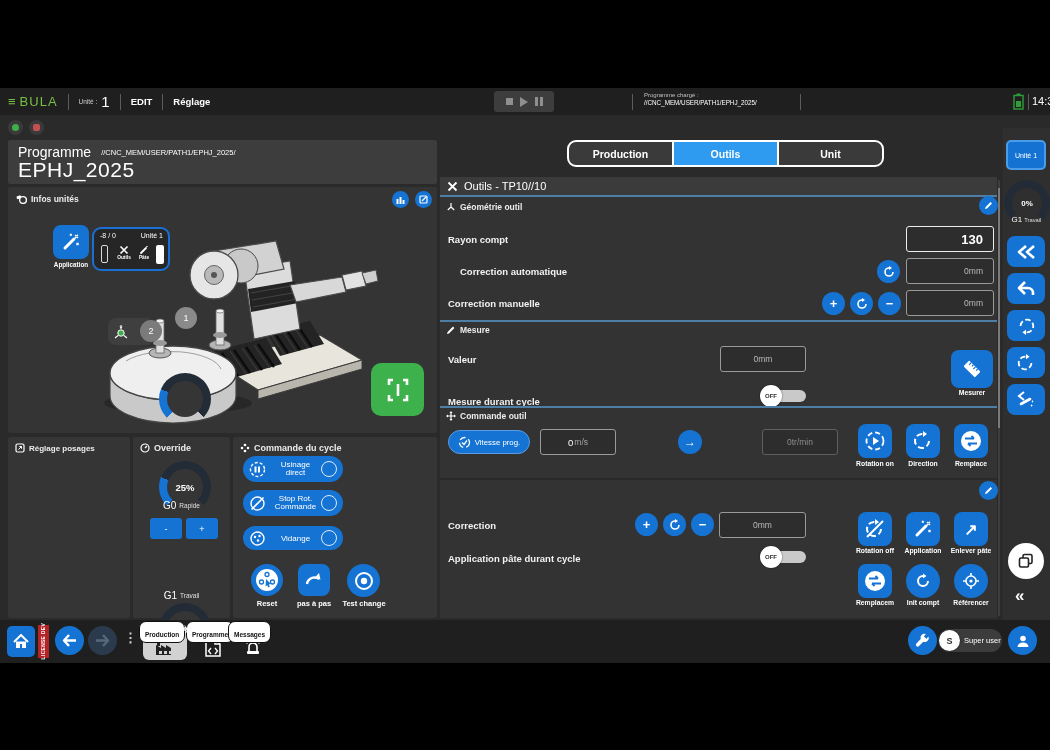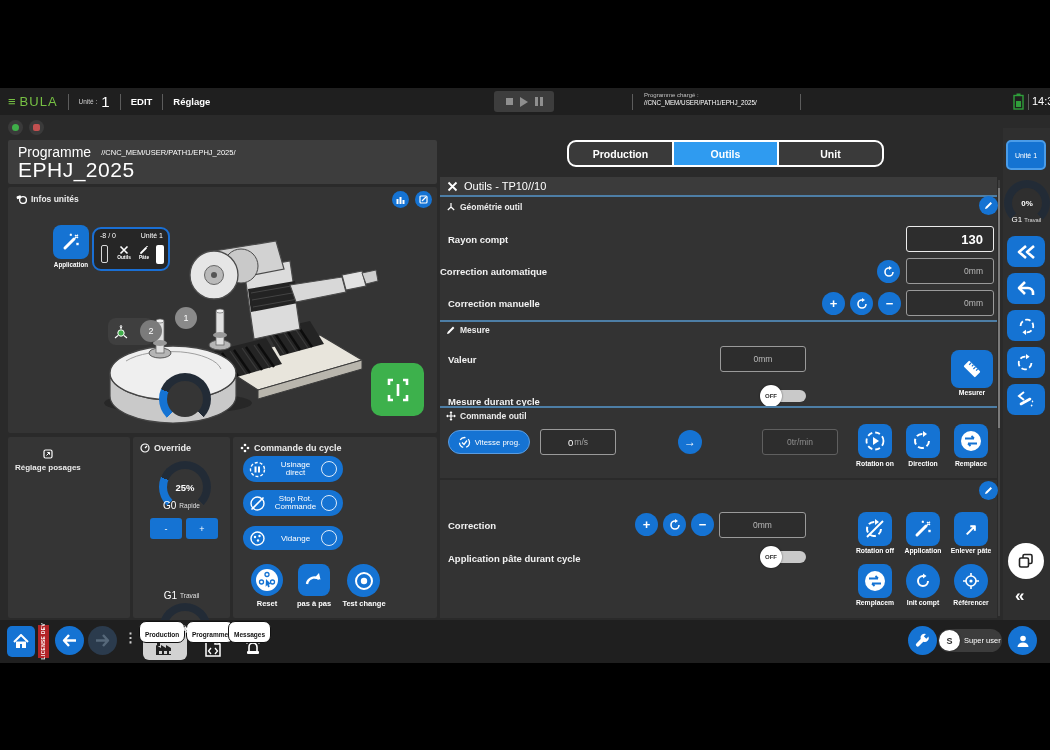--- a/index.html
+++ b/index.html
@@ -210,21 +210,21 @@
 
     <div class="abs flex" style="left:363px;top:176px;width:53px;height:53px;background:#3db14c;border-radius:10px;justify-content:center;">
       <svg width="28" height="28" viewBox="0 0 28 28">
             <path d="M9 4 H5 V9 M19 4 h4 v5 M9 24 H5 v-5 M19 24 h4 v-5" fill="none" stroke="#fff" stroke-width="2.6"></path>
             <path d="M14 8 v12" stroke="#fff" stroke-width="2.6"></path>
           </svg>
     </div>
   </div>
 
   <div class="abs panel" style="left:8px;top:349px;width:122px;height:181px;">
-    <div class="abs hdr" style="left:7px;top:12px;flex-direction:column;">
+    <div class="abs hdr" style="left:7px;top:6px;">
       <svg width="10" height="10" viewBox="0 0 10 10">
             <rect x="1" y="1" width="8" height="8" rx="1.5" fill="none" stroke="#fff" stroke-width="1.2"></rect>
             <path d="M3.5 6.5 L6.5 3.5 M6.5 3.5 h-2.2 M6.5 3.5 v2.2" stroke="#fff" stroke-width="1"></path>
           </svg>
       <span style="font-size:8px;">Réglage posages</span>
     </div>
 
   </div>
 
   <div class="abs panel" style="left:133px;top:349px;width:97px;height:181px;">
@@ -363,21 +363,21 @@
       <svg width="9" height="9" viewBox="0 0 9 9">
             <path d="M1 8 L1.6 6 L6.6 1 L8 2.4 L3 7.4 Z" fill="#fff"></path>
           </svg>
     </div>
 
     <div class="abs lbl" style="left:8px;top:49px;height:26px;">Rayon compt</div>
     <div class="abs field bright" style="left:466px;top:49px;width:88px;height:26px;">
       <span>130</span>
     </div>
 
-    <div class="abs lbl" style="left:0;top:81px;height:26px;">Correction automatique</div>
+    <div class="abs lbl" style="left:20px;top:81px;height:26px;">Correction automatique</div>
     <div class="abs cbtn" style="left:437px;top:83px;width:23px;height:23px;">
       <svg width="12" height="12" viewBox="0 0 12 12">
             <path d="M10 6 A4 4 0 1 1 6 2" fill="none" stroke="#fff" stroke-width="1.6"></path>
             <path d="M6 0 l3 2 -3 2z" fill="#fff"></path>
           </svg>
     </div>
     <div class="abs field" style="left:466px;top:81px;width:88px;height:26px;">
       <span>0mm</span>
     </div>
 

